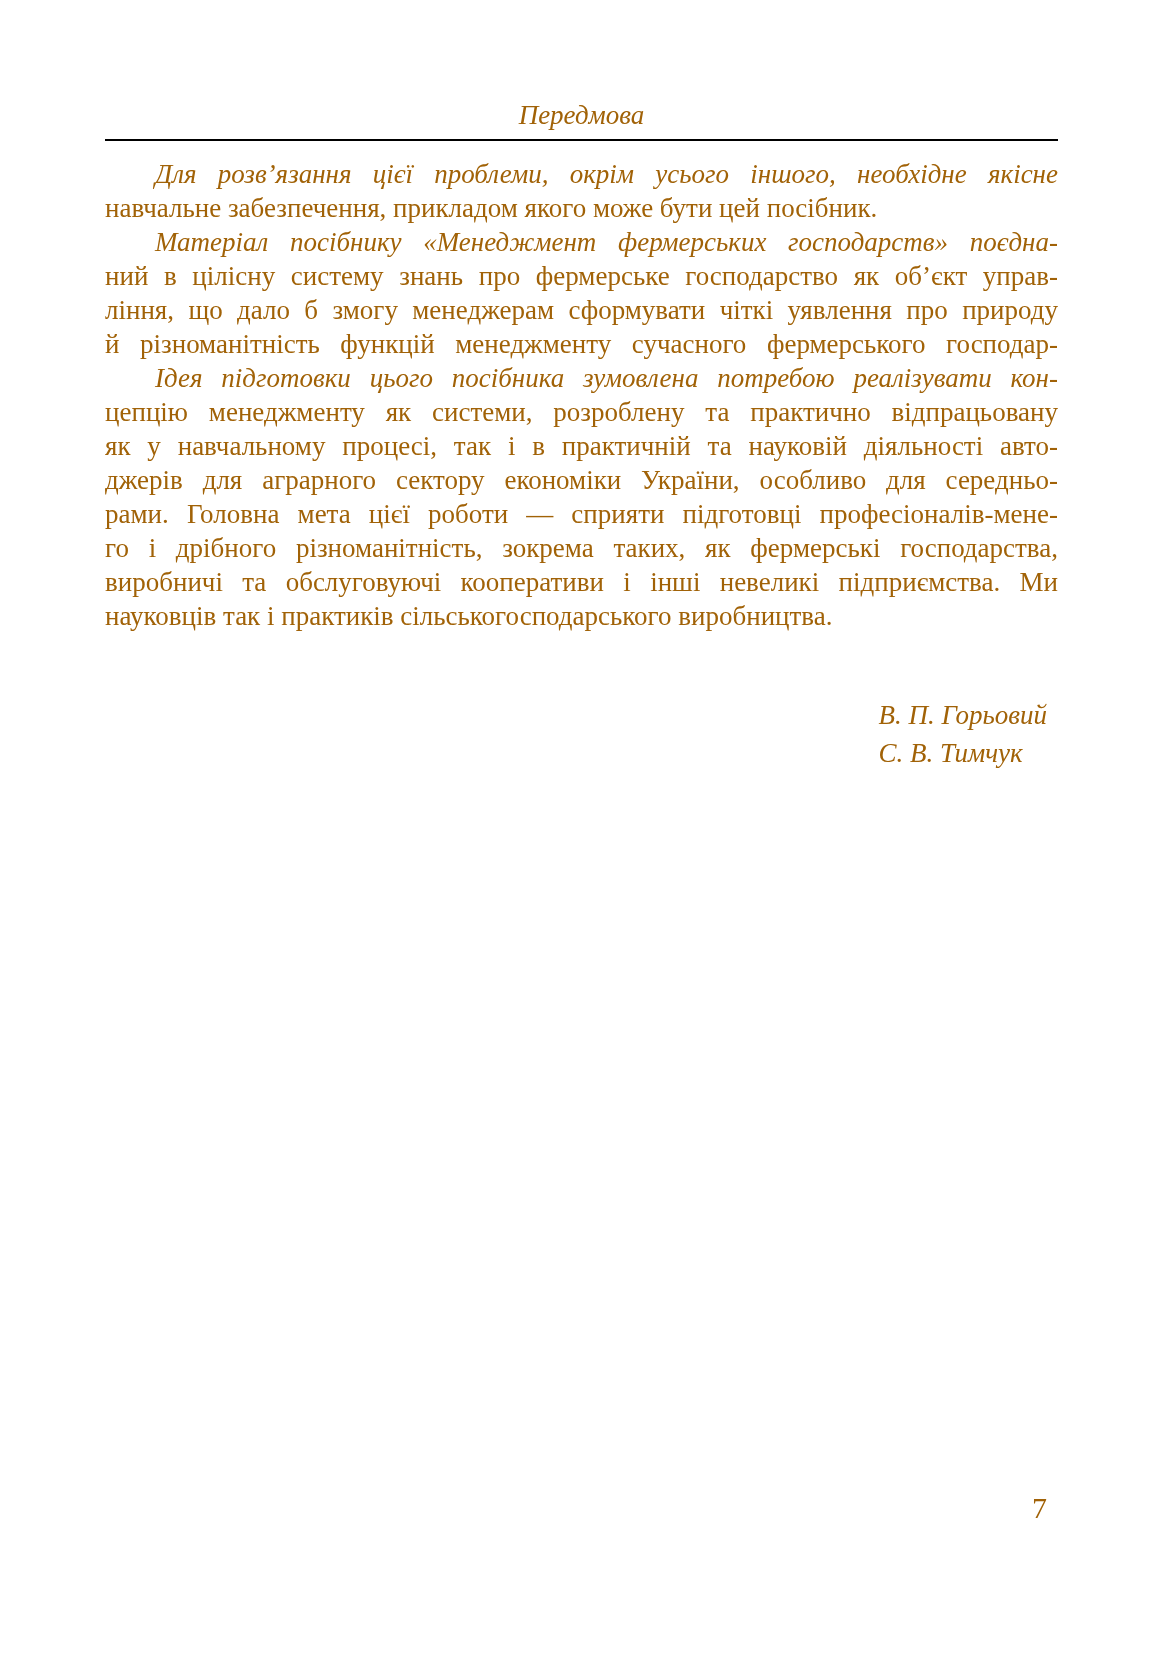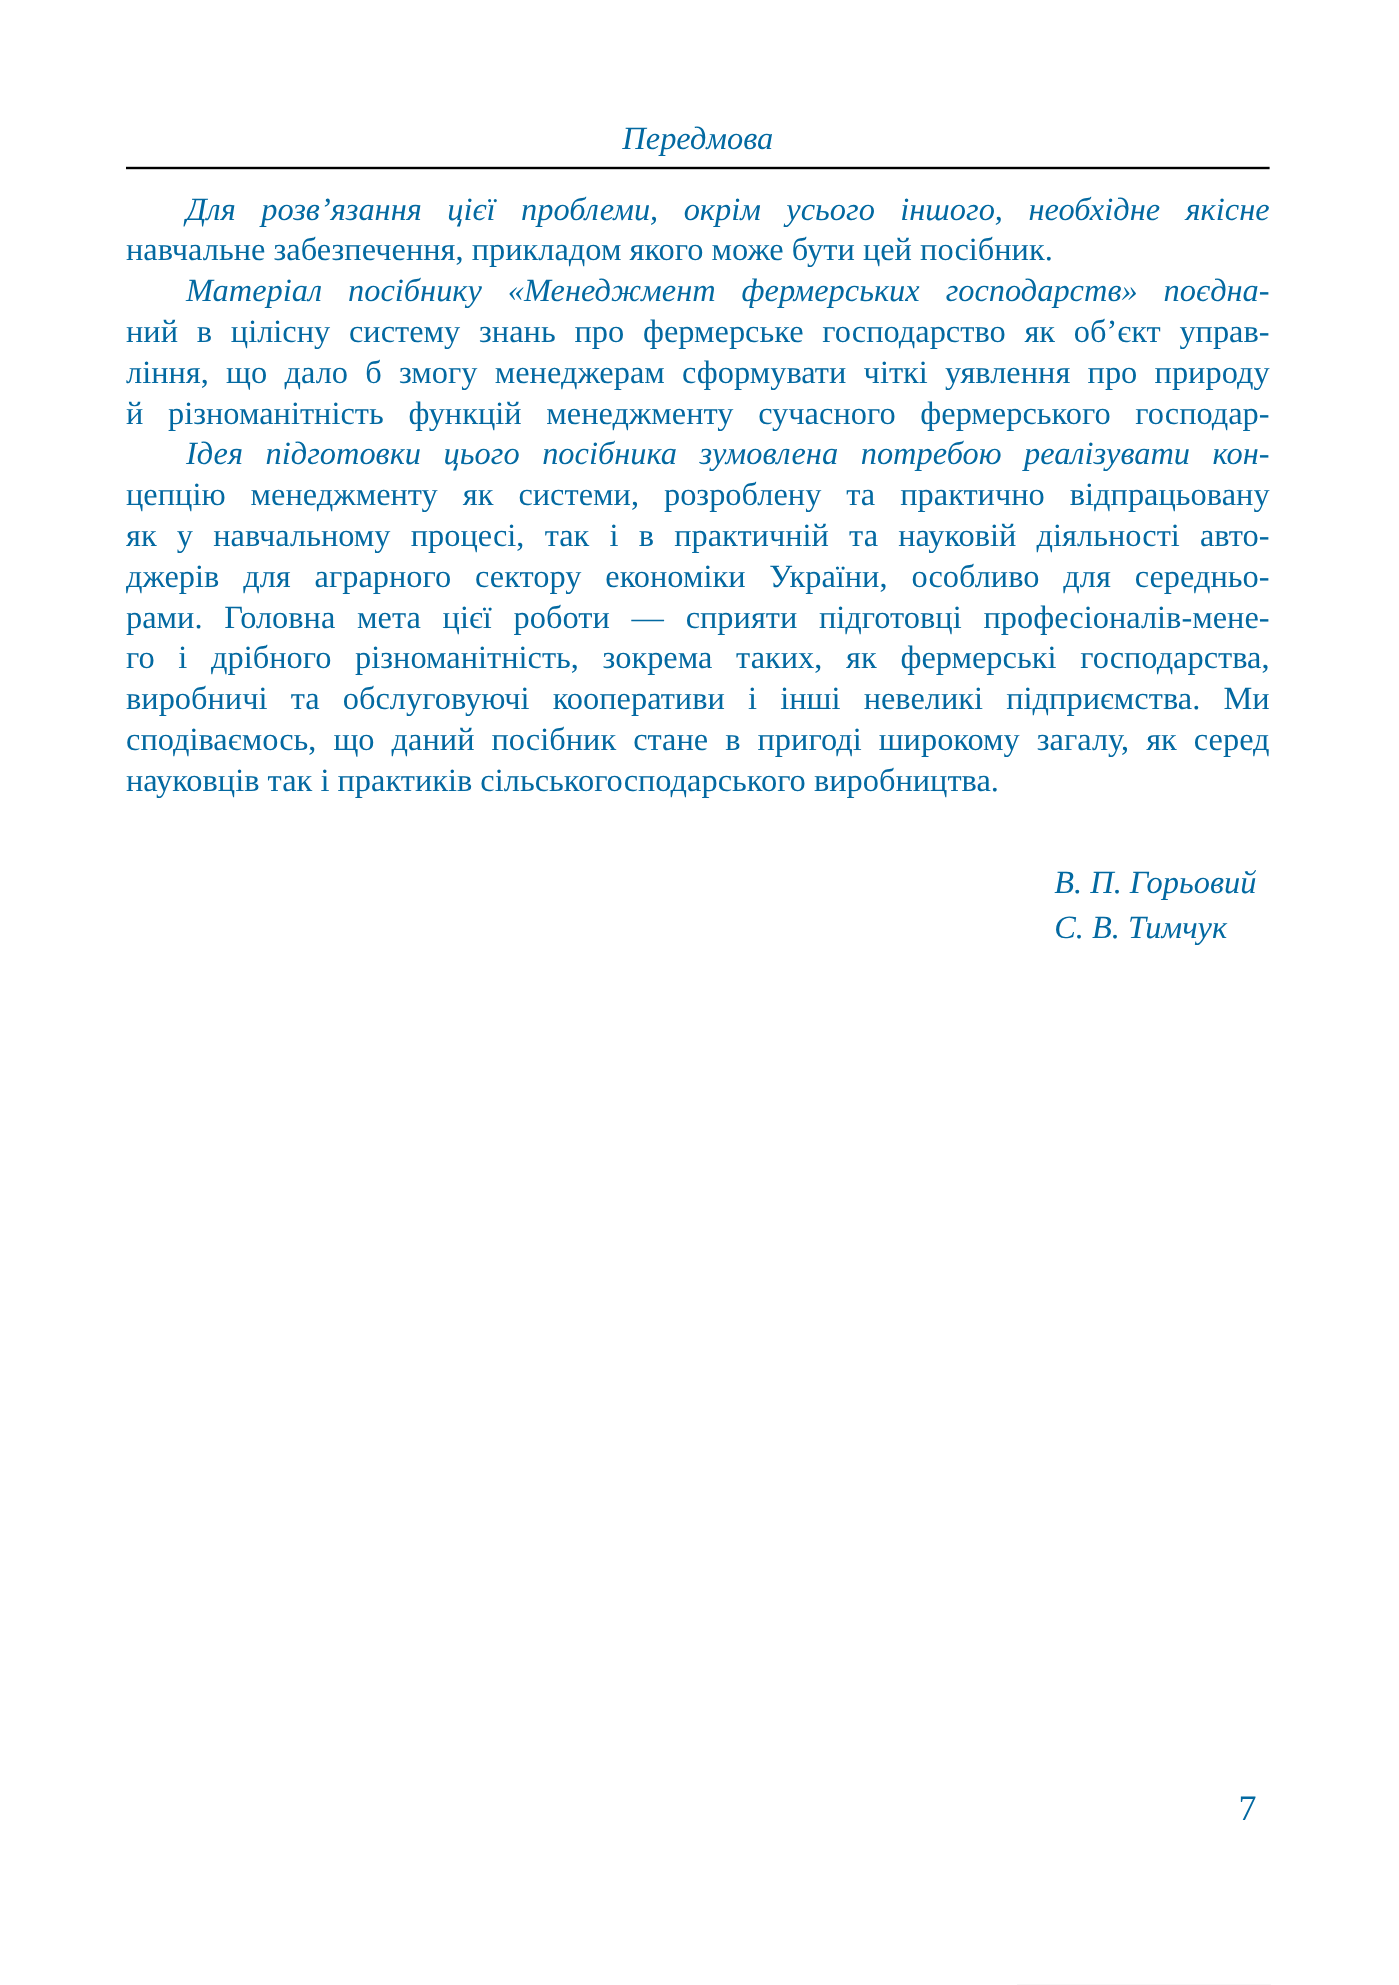--- a/index.html
+++ b/index.html
@@ -6,21 +6,21 @@
     margin: 0;
     padding: 0;
     background: #e8e8e8;
   }
   .page {
     position: relative;
     width: 1166px;
     height: 1654px;
     background: #ffffff;
     font-family: "Liberation Serif", "DejaVu Serif", serif;
-    color: #0369a1;
+    color: #a16207;
     overflow: hidden;
   }
   .running-head {
     position: absolute;
     left: 105px;
     top: 98px;
     width: 953px;
     text-align: center;
     font-style: italic;
     font-size: 27px;
@@ -46,21 +46,21 @@
   .line {
     text-align: justify;
     text-align-last: justify;
     text-justify: inter-word;
     white-space: normal;
   }
   .line.para-start { text-indent: 50px; font-style: italic; }
   .line.para-end { text-align-last: left; }
   .authors {
     position: absolute;
-    top: 716px;
+    top: 696px;
     right: 119px;
     font-style: italic;
     font-size: 27px;
     line-height: 38px;
     text-align: left;
   }
   .page-number {
     position: absolute;
     left: 1032px;
     top: 1491px;
@@ -92,21 +92,20 @@
     </div>
 
     <div class="paragraph">
       <div class="line para-start">Ідея підготовки цього посібника зумовлена потребою реалізувати кон-</div>
       <div class="line">цепцію менеджменту як системи, розроблену та практично відпрацьовану</div>
       <div class="line">як у навчальному процесі, так і в практичній та науковій діяльності авто-</div>
       <div class="line">джерів для аграрного сектору економіки України, особливо для середньо-</div>
       <div class="line">рами. Головна мета цієї роботи — сприяти підготовці професіоналів-мене-</div>
       <div class="line">го і дрібного різноманітність, зокрема таких, як фермерські господарства,</div>
       <div class="line">виробничі та обслуговуючі кооперативи і інші невеликі підприємства. Ми</div>
-      <div class="line">сподіваємось, що даний посібник стане в пригоді широкому загалу, як серед</div>
       <div class="line para-end">науковців так і практиків сільськогосподарського виробництва.</div>
     </div>
 
   </div>
 
   <div class="authors">
     <div>В. П. Горьовий</div>
     <div>С. В. Тимчук</div>
   </div>
 

